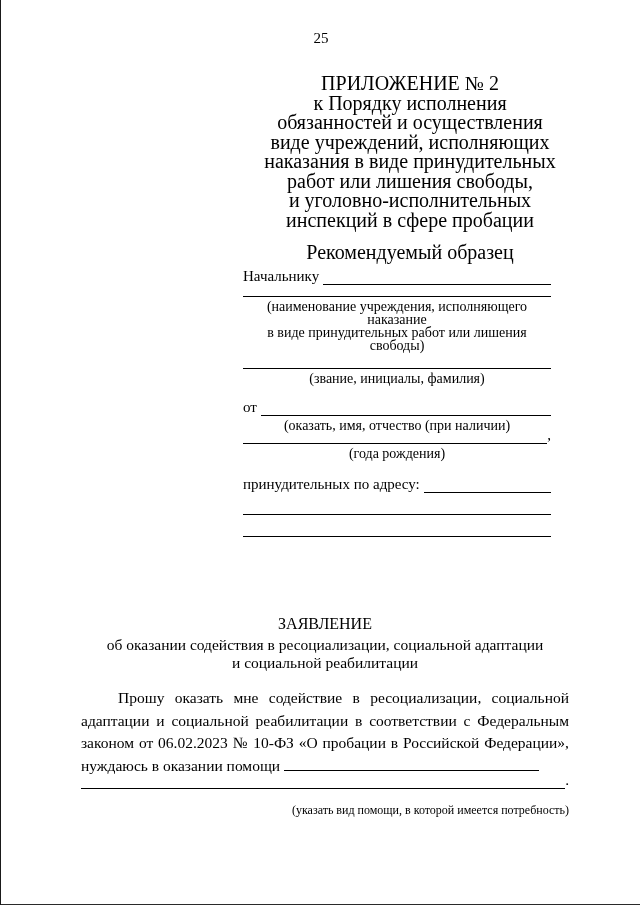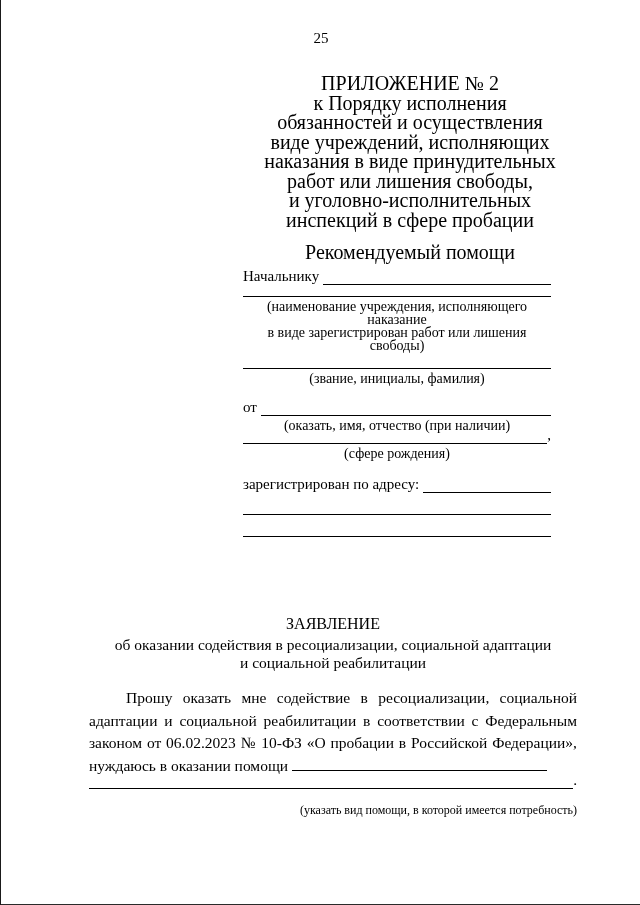--- a/index.html
+++ b/index.html
@@ -23,21 +23,21 @@
   .lbl { white-space:nowrap; padding-right:4px; }
   .seg { display:inline-block; border-bottom:1px solid #000; height:17px; vertical-align:bottom; }
   .row1 { height:19px; }
   .row-line12 { height:12px; }
   .row-line17 { height:17px; }
   .row-line22 { height:22px; }
   .mt12 { margin-top:12px;justify-content:space-between; }
   .mt14 { margin-top:14px; }
   .birth-row { height:20px; white-space:nowrap; }
 
-  .statement-block { position:absolute; top:615px; left:88px; width:488px; font-size:15.5px; }
+  .statement-block { position:absolute; top:615px; left:80px; width:488px; font-size:15.5px; }
   .st-title { text-align:center; font-size:16px; height:21px; }
   .st-sub { text-align:center; line-height:17.5px; }
   .st-par { margin-top:16px; text-align:justify; line-height:22.5px; text-indent:37px; }
   .inline-line { display:inline-block; border-bottom:1px solid #000; height:13px; vertical-align:baseline; }
   .period-row { height:12px; display:flex; align-items:flex-end; }
   .cap-wide { text-align:right; font-size:12px; margin-top:14px; }
 </style>
 </head>
 <body>
 
@@ -47,55 +47,55 @@
 
   <div class="header-block">
     <div>ПРИЛОЖЕНИЕ № 2</div>
     <div>к Порядку исполнения</div>
     <div>обязанностей и осуществления</div>
     <div>виде учреждений, исполняющих</div>
     <div>наказания в виде принудительных</div>
     <div>работ или лишения свободы,</div>
     <div>и уголовно-исполнительных</div>
     <div>инспекций в сфере пробации</div>
-    <div class="sample-label">Рекомендуемый помощи</div>
+    <div class="sample-label">Рекомендуемый образец</div>
   </div>
 
   <div class="form-block">
 
     <div class="flexrow row1">
       <span class="lbl">Начальнику</span>
       <span class="fill"></span>
     </div>
 
     <div class="line-full row-line12"></div>
 
     <div class="cap">
       <div>(наименование учреждения, исполняющего наказание</div>
-      <div>в виде зарегистрирован работ или лишения свободы)</div>
+      <div>в виде принудительных работ или лишения свободы)</div>
     </div>
 
     <div class="line-full row-line17"></div>
     <div class="cap">(звание, инициалы, фамилия)</div>
 
     <div class="flexrow row1 mt12">
       <span class="lbl">от</span>
       <span class="fill"></span>
     </div>
     <div class="cap">(оказать, имя, отчество (при наличии)</div>
 
 
     <div class="flexrow row-line12">
       <span class="fill"></span>
       <span>,</span>
     </div>
-    <div class="cap">(сфере рождения)</div>
+    <div class="cap">(года рождения)</div>
 
     <div class="flexrow row1 mt14">
-      <span class="lbl">зарегистрирован по адресу:</span>
+      <span class="lbl">принудительных по адресу:</span>
       <span class="fill"></span>
     </div>
     <div class="line-full row-line22"></div>
     <div class="line-full row-line22"></div>
 
   </div>
 
   <div class="statement-block">
     <div class="st-title">ЗАЯВЛЕНИЕ</div>
     <div class="st-sub">

